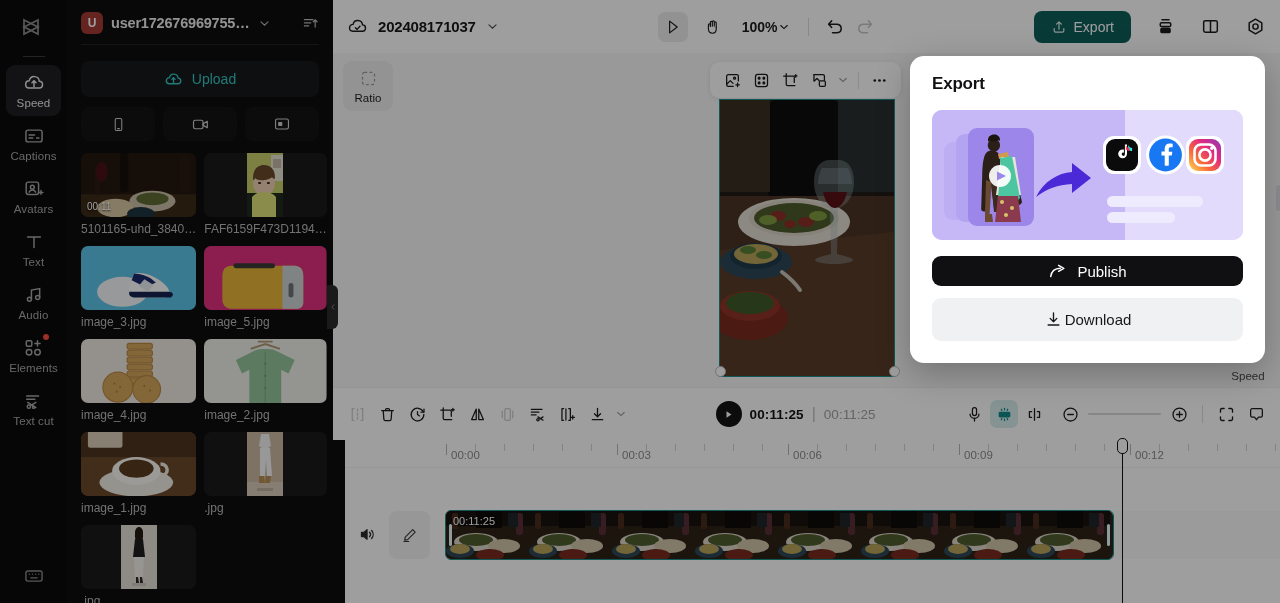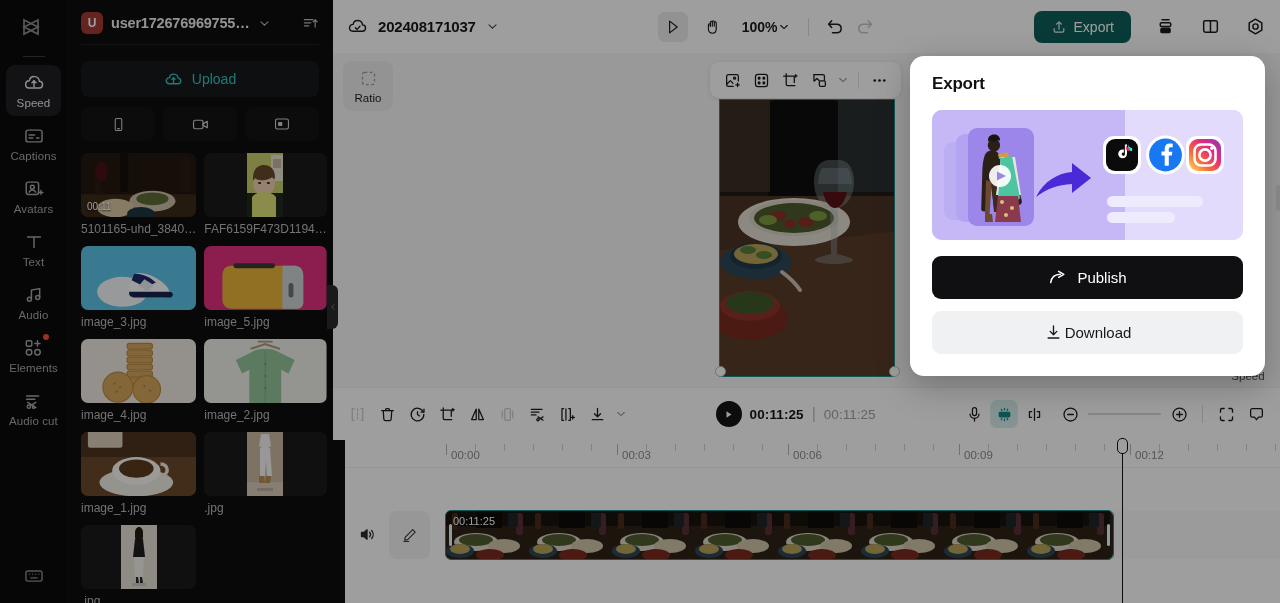--- a/index.html
+++ b/index.html
@@ -183,21 +183,21 @@
   .exportpanel {
     position: absolute; left: 910px; top: 56px; width: 355px; background: #fff;
     border-radius: 14px; z-index: 30; padding: 18px 22px 22px; box-shadow: 0 10px 34px rgba(0,0,0,.26);
   }
   .ep-title { font-size: 17px; font-weight: 700; color: #111113; letter-spacing: -.2px; }
   .ep-banner {
     margin-top: 16px; height: 130px; border-radius: 10px; overflow: hidden; position: relative;
     background: linear-gradient(90deg,#c9bcf8 0%,#c9bcf8 62%,#e0d8fb 62%,#e0d8fb 100%);
   }
   .ep-btn-pub {
-    margin-top: 16px; height: 43px; border-radius: 9px; background: #101012; color: #fff;
+    margin-top: 16px; height: 30px; border-radius: 9px; background: #101012; color: #fff;
     display: flex; align-items: center; justify-content: center; gap: 10px; font-size: 15px; cursor: pointer;
   }
   .ep-btn-dl {
     margin-top: 12px; height: 43px; border-radius: 9px; background: #f0f1f3; color: #18181a;
     display: flex; align-items: center; justify-content: center; gap: 2px; font-size: 15px; cursor: pointer;
   }
   .edge-tab {
     position: absolute; right: 0; top: 185px; width: 4px; height: 26px; border-radius: 3px 0 0 3px;
     background: #8d8d91; z-index: 21;
   }
@@ -283,21 +283,21 @@
 
     <div class="rail-item">
       <span class="rail-icon">
         <svg viewBox="0 0 24 24" fill="none" stroke="currentColor" stroke-width="1.6" stroke-linecap="round">
           <path d="M4 6.5h13M4 10h9"></path>
           <path d="M5.2 13.5 14 19.2M14 13.5 9.2 16.6"></path>
           <circle cx="6.4" cy="18.2" r="1.8"></circle>
             <circle cx="11.6" cy="18.8" r="1.2"></circle>
         </svg>
       </span>
-      <span class="rail-label">Audio cut</span>
+      <span class="rail-label">Text cut</span>
     </div>
 
     <div class="rail-bottom">
       <svg width="22" height="22" viewBox="0 0 24 24" fill="none" stroke="currentColor" stroke-width="1.5" stroke-linecap="round">
         <rect x="3.2" y="6.6" width="17.6" height="11" rx="2.2"></rect>
         <path d="M7 10h.01M10.4 10h.01M13.8 10h.01M17.2 10h.01M8.6 14h6.8"></path>
       </svg>
     </div>
   </div>
 

